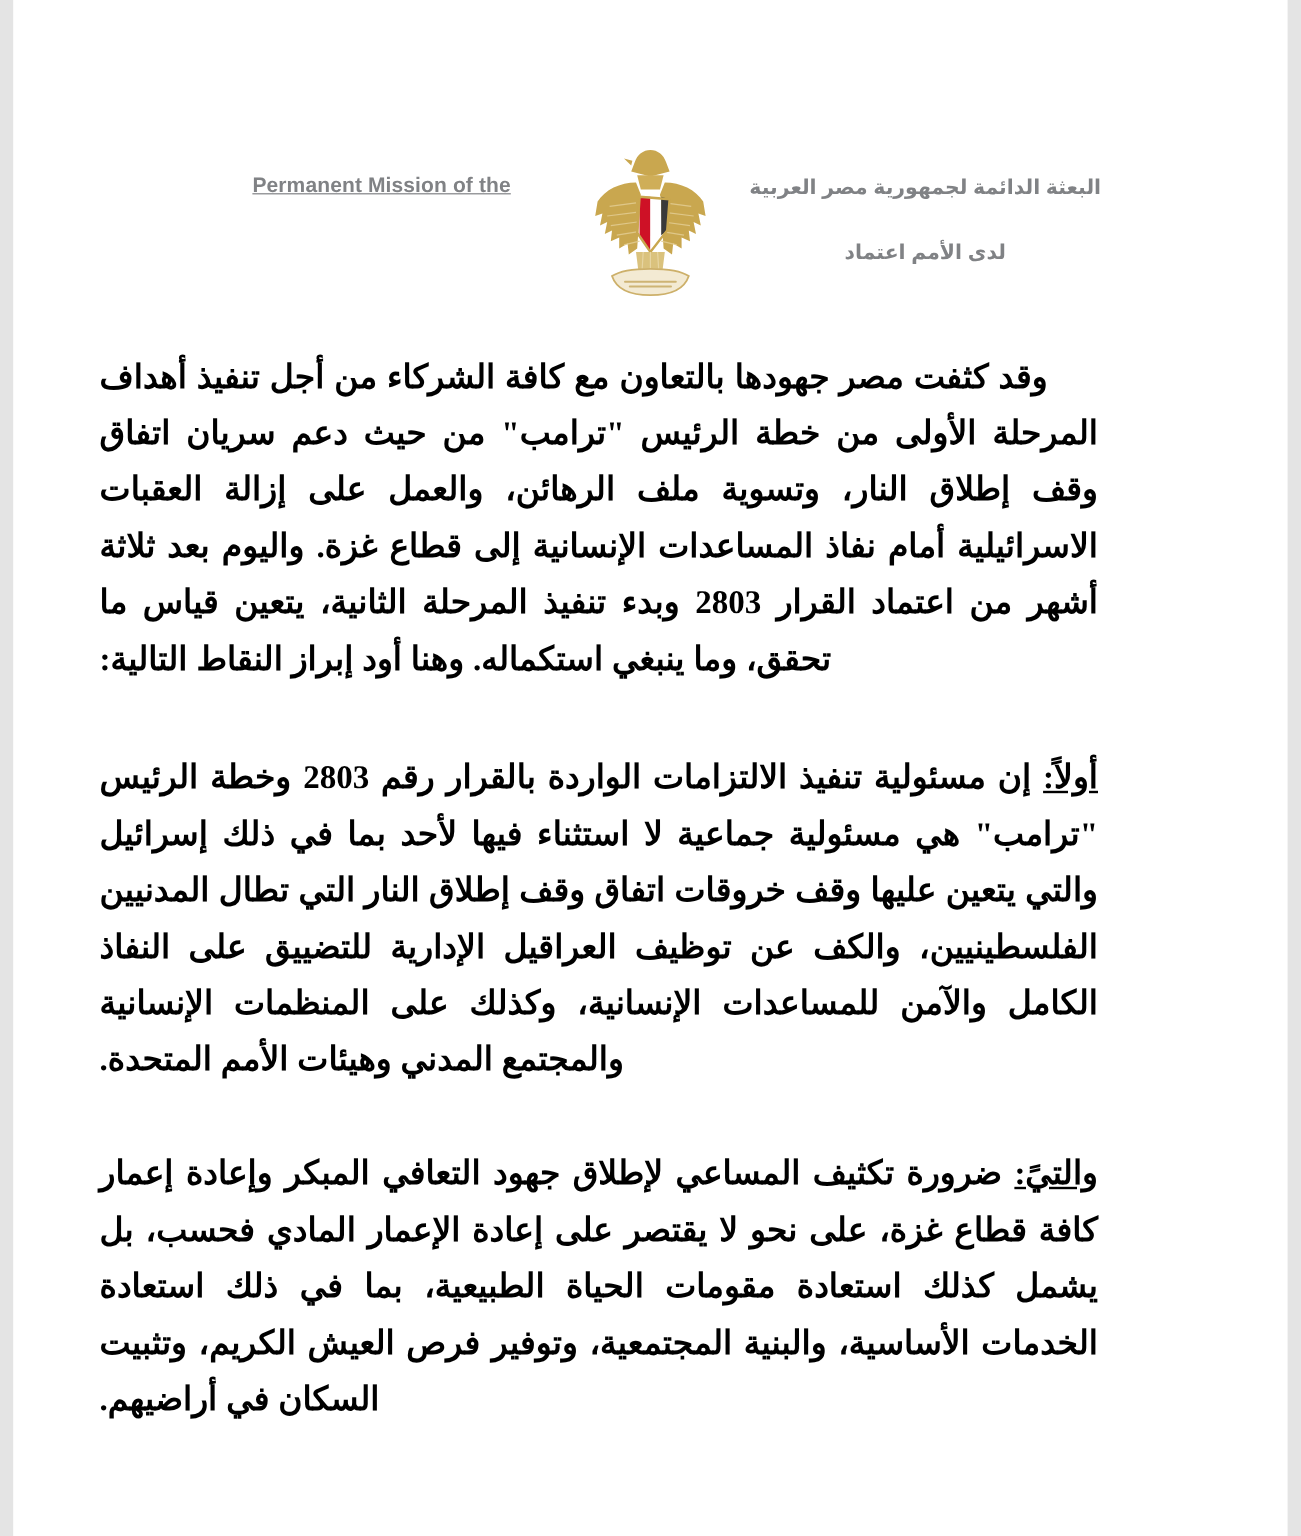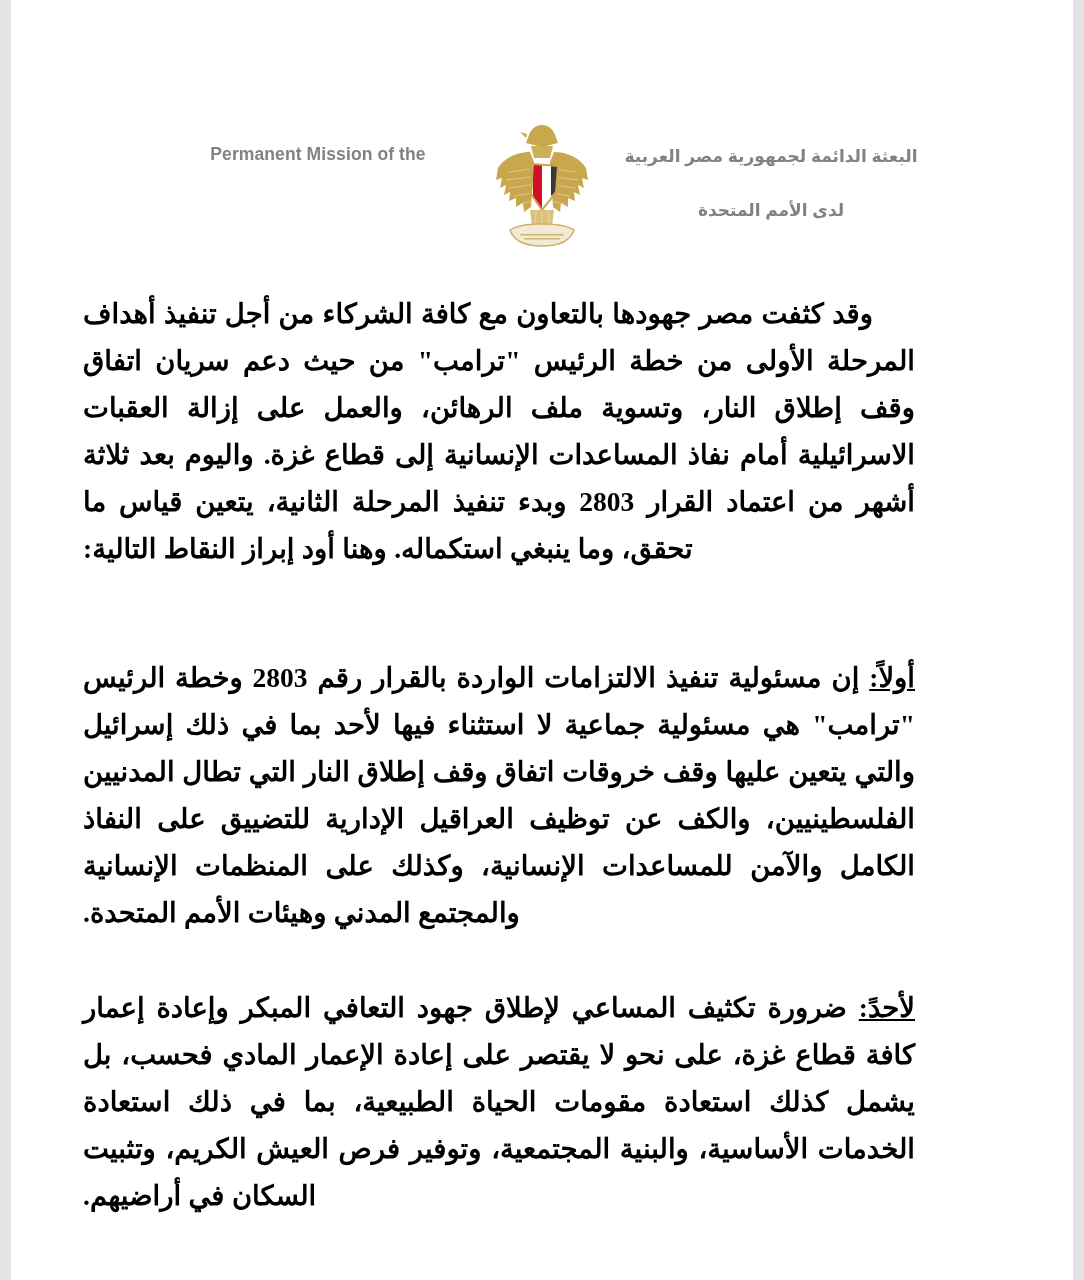--- a/index.html
+++ b/index.html
@@ -47,20 +47,21 @@
   }
 
   #lh-english {
     text-align: center;
     direction: ltr;
     font-size: 17.5px;
     letter-spacing: 0.1px;
     padding-top: 16px;
     padding-left: 10px;
     box-sizing: border-box;
+    text-decoration: underline;
   }
   #lh-english .lh-line { display: block; white-space: nowrap; }
 
   #lh-arabic {
     text-align: center;
     direction: rtl;
     font-size: 17px;
     line-height: 54px;
     padding-top: 12px;
     box-sizing: border-box;
@@ -95,38 +96,38 @@
     color: #000000;
     font-family: "Liberation Serif", "DejaVu Serif", serif;
     font-weight: bold;
     font-size: 27.5px;
     line-height: 47px;
     text-align: justify;
     text-align-last: left;
     word-spacing: 0.5px;
   }
   #para-1 { text-indent: 42px; }
-  #para-2 { margin-top: 82px; }
+  #para-2 { margin-top: 52px; }
   #para-3 { margin-top: 48px; }
 
   .ordinal {
     text-decoration: underline;
     text-underline-offset: 2px;
   }
 </style>
 </head>
 <body>
 
 <div id="page">
 
   <header id="letterhead">
 
     <div class="lh-block" id="lh-arabic">
       <span class="lh-line">البعثة الدائمة لجمهورية مصر العربية</span>
-      <span class="lh-line">لدى الأمم المتحدة</span>
+      <span class="lh-line">لدى الأمم اعتماد</span>
     </div>
 
     <div id="emblem-wrap">
       <svg id="emblem" width="104" height="136" viewBox="0 0 104 136" aria-label="Eagle of Saladin">
         <defs>
           <linearGradient id="goldgrad" x1="0" y1="0" x2="0" y2="1">
             <stop offset="0%" stop-color="#d9bc74"></stop>
             <stop offset="45%" stop-color="#c9a74f"></stop>
             <stop offset="100%" stop-color="#dcc храм88"></stop>
           </linearGradient>
@@ -188,18 +189,18 @@
 
     <p class="para" id="para-1">
       <span>وقد كثفت مصر جهودها بالتعاون مع كافة الشركاء من أجل تنفيذ أهداف المرحلة الأولى من خطة الرئيس "ترامب" من حيث دعم سريان اتفاق وقف إطلاق النار، وتسوية ملف الرهائن، والعمل على إزالة العقبات الاسرائيلية أمام نفاذ المساعدات الإنسانية إلى قطاع غزة. واليوم بعد ثلاثة أشهر من اعتماد القرار 2803 وبدء تنفيذ المرحلة الثانية، يتعين قياس ما تحقق، وما ينبغي استكماله. وهنا أود إبراز النقاط التالية:</span>
     </p>
 
     <p class="para" id="para-2">
       <span class="ordinal">أولاً:</span><span> إن مسئولية تنفيذ الالتزامات الواردة بالقرار رقم 2803 وخطة الرئيس "ترامب" هي مسئولية جماعية لا استثناء فيها لأحد بما في ذلك إسرائيل والتي يتعين عليها وقف خروقات اتفاق وقف إطلاق النار التي تطال المدنيين الفلسطينيين، والكف عن توظيف العراقيل الإدارية للتضييق على النفاذ الكامل والآمن للمساعدات الإنسانية، وكذلك على المنظمات الإنسانية والمجتمع المدني وهيئات الأمم المتحدة.</span>
     </p>
 
     <p class="para" id="para-3">
-      <span class="ordinal">لأحدً:</span><span> ضرورة تكثيف المساعي لإطلاق جهود التعافي المبكر وإعادة إعمار كافة قطاع غزة، على نحو لا يقتصر على إعادة الإعمار المادي فحسب، بل يشمل كذلك استعادة مقومات الحياة الطبيعية، بما في ذلك استعادة الخدمات الأساسية، والبنية المجتمعية، وتوفير فرص العيش الكريم، وتثبيت السكان في أراضيهم.</span>
+      <span class="ordinal">والتيً:</span><span> ضرورة تكثيف المساعي لإطلاق جهود التعافي المبكر وإعادة إعمار كافة قطاع غزة، على نحو لا يقتصر على إعادة الإعمار المادي فحسب، بل يشمل كذلك استعادة مقومات الحياة الطبيعية، بما في ذلك استعادة الخدمات الأساسية، والبنية المجتمعية، وتوفير فرص العيش الكريم، وتثبيت السكان في أراضيهم.</span>
     </p>
 
   </main>
 
 </div>
 
 </body></html>

